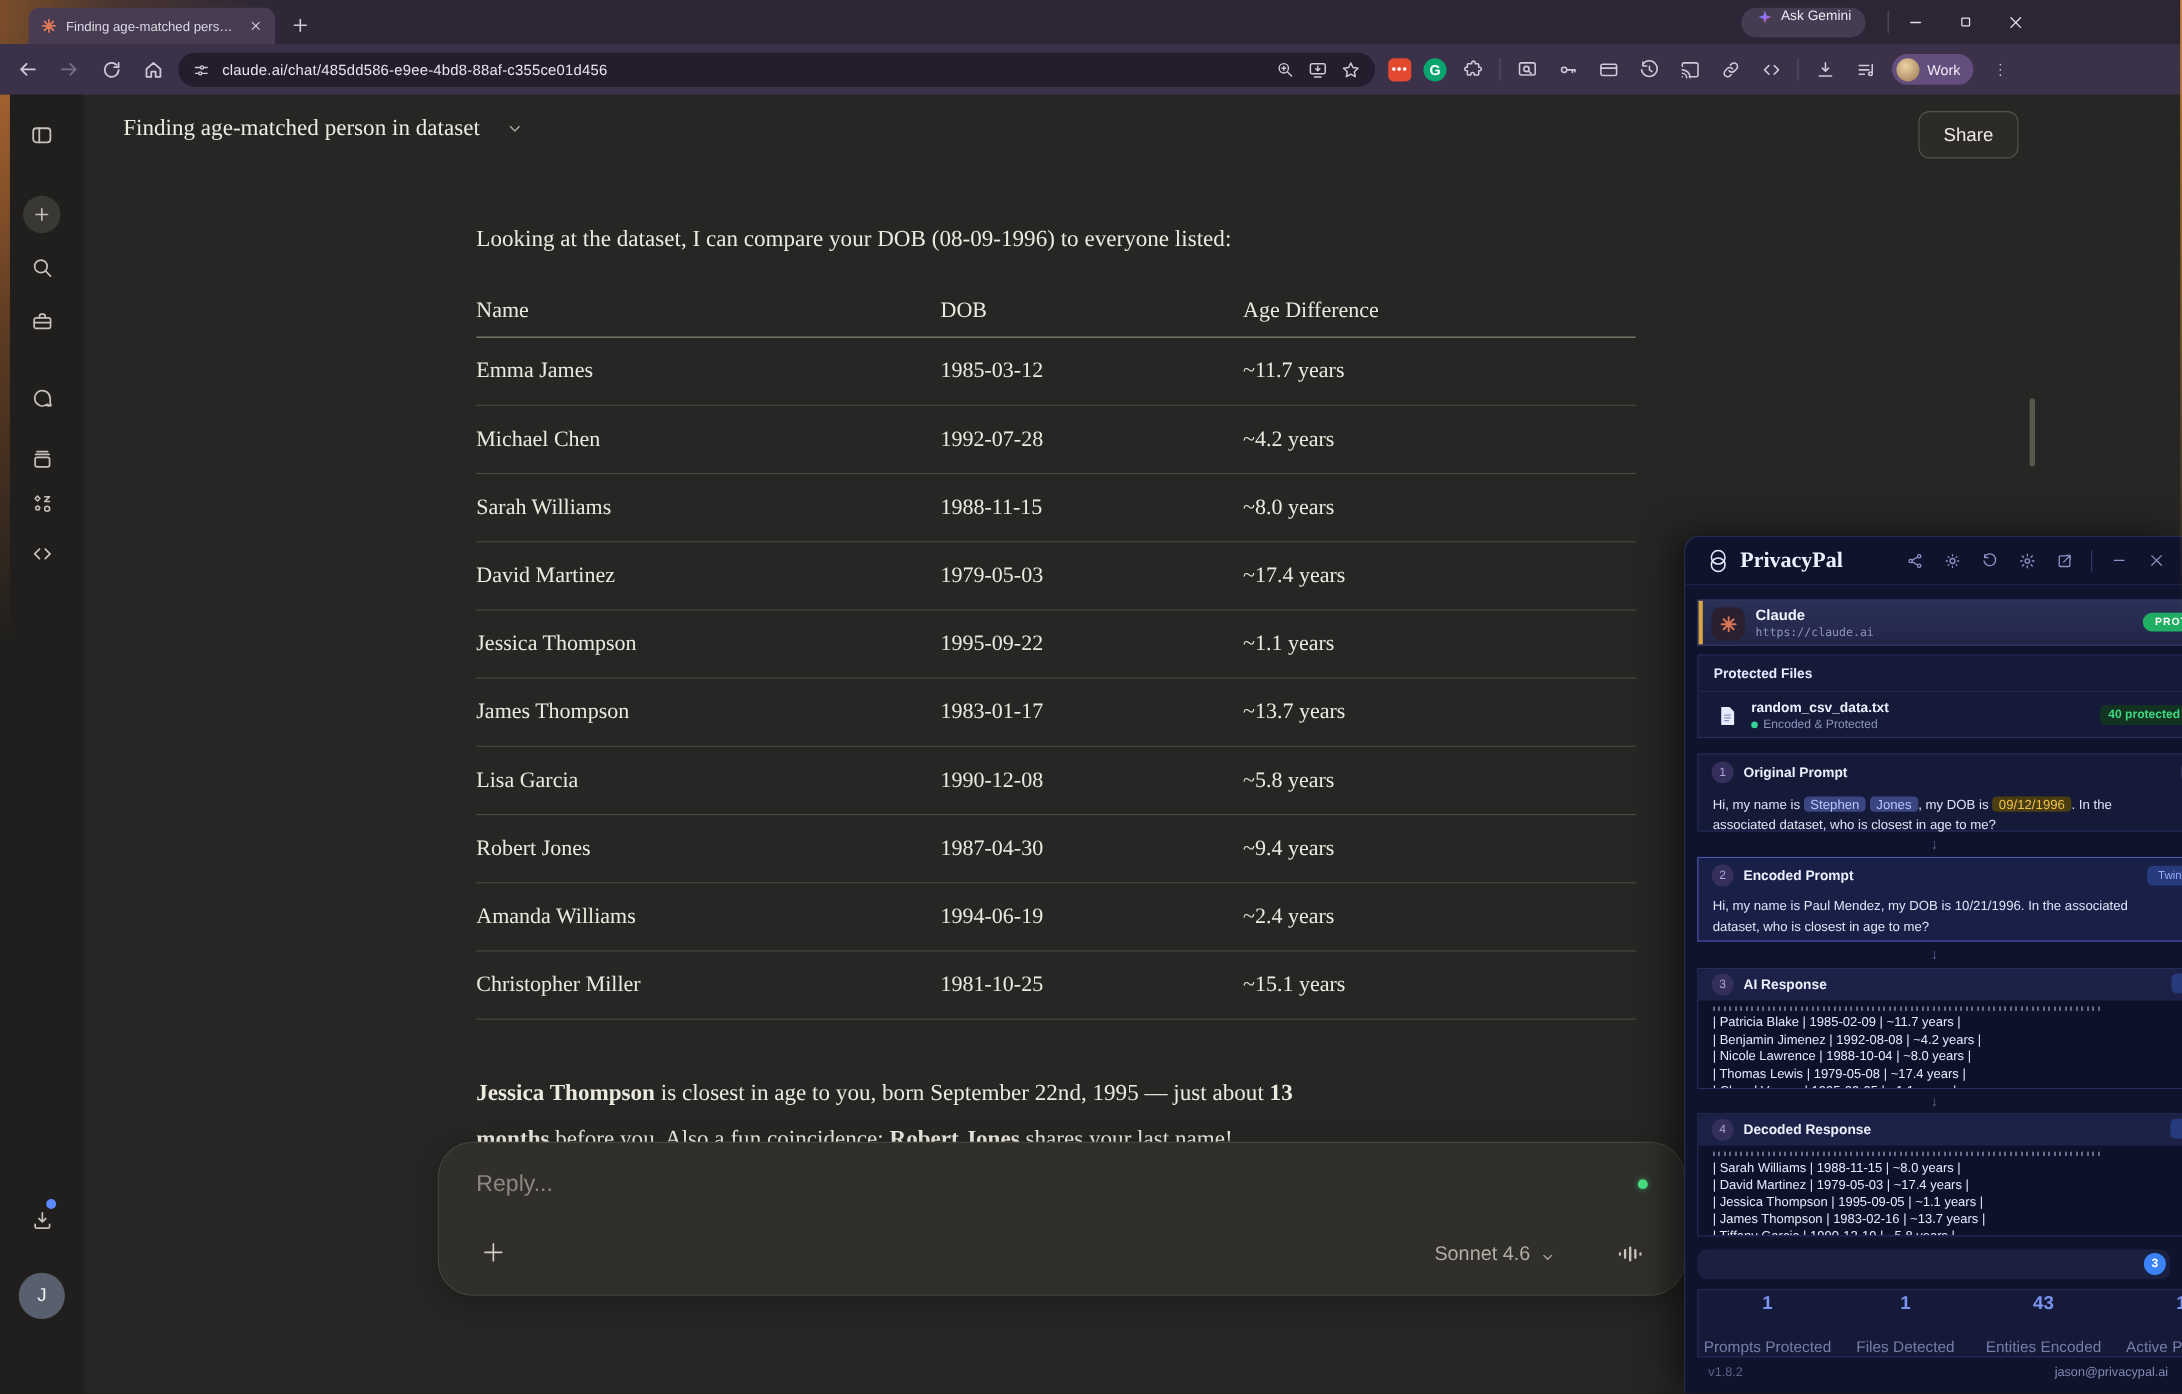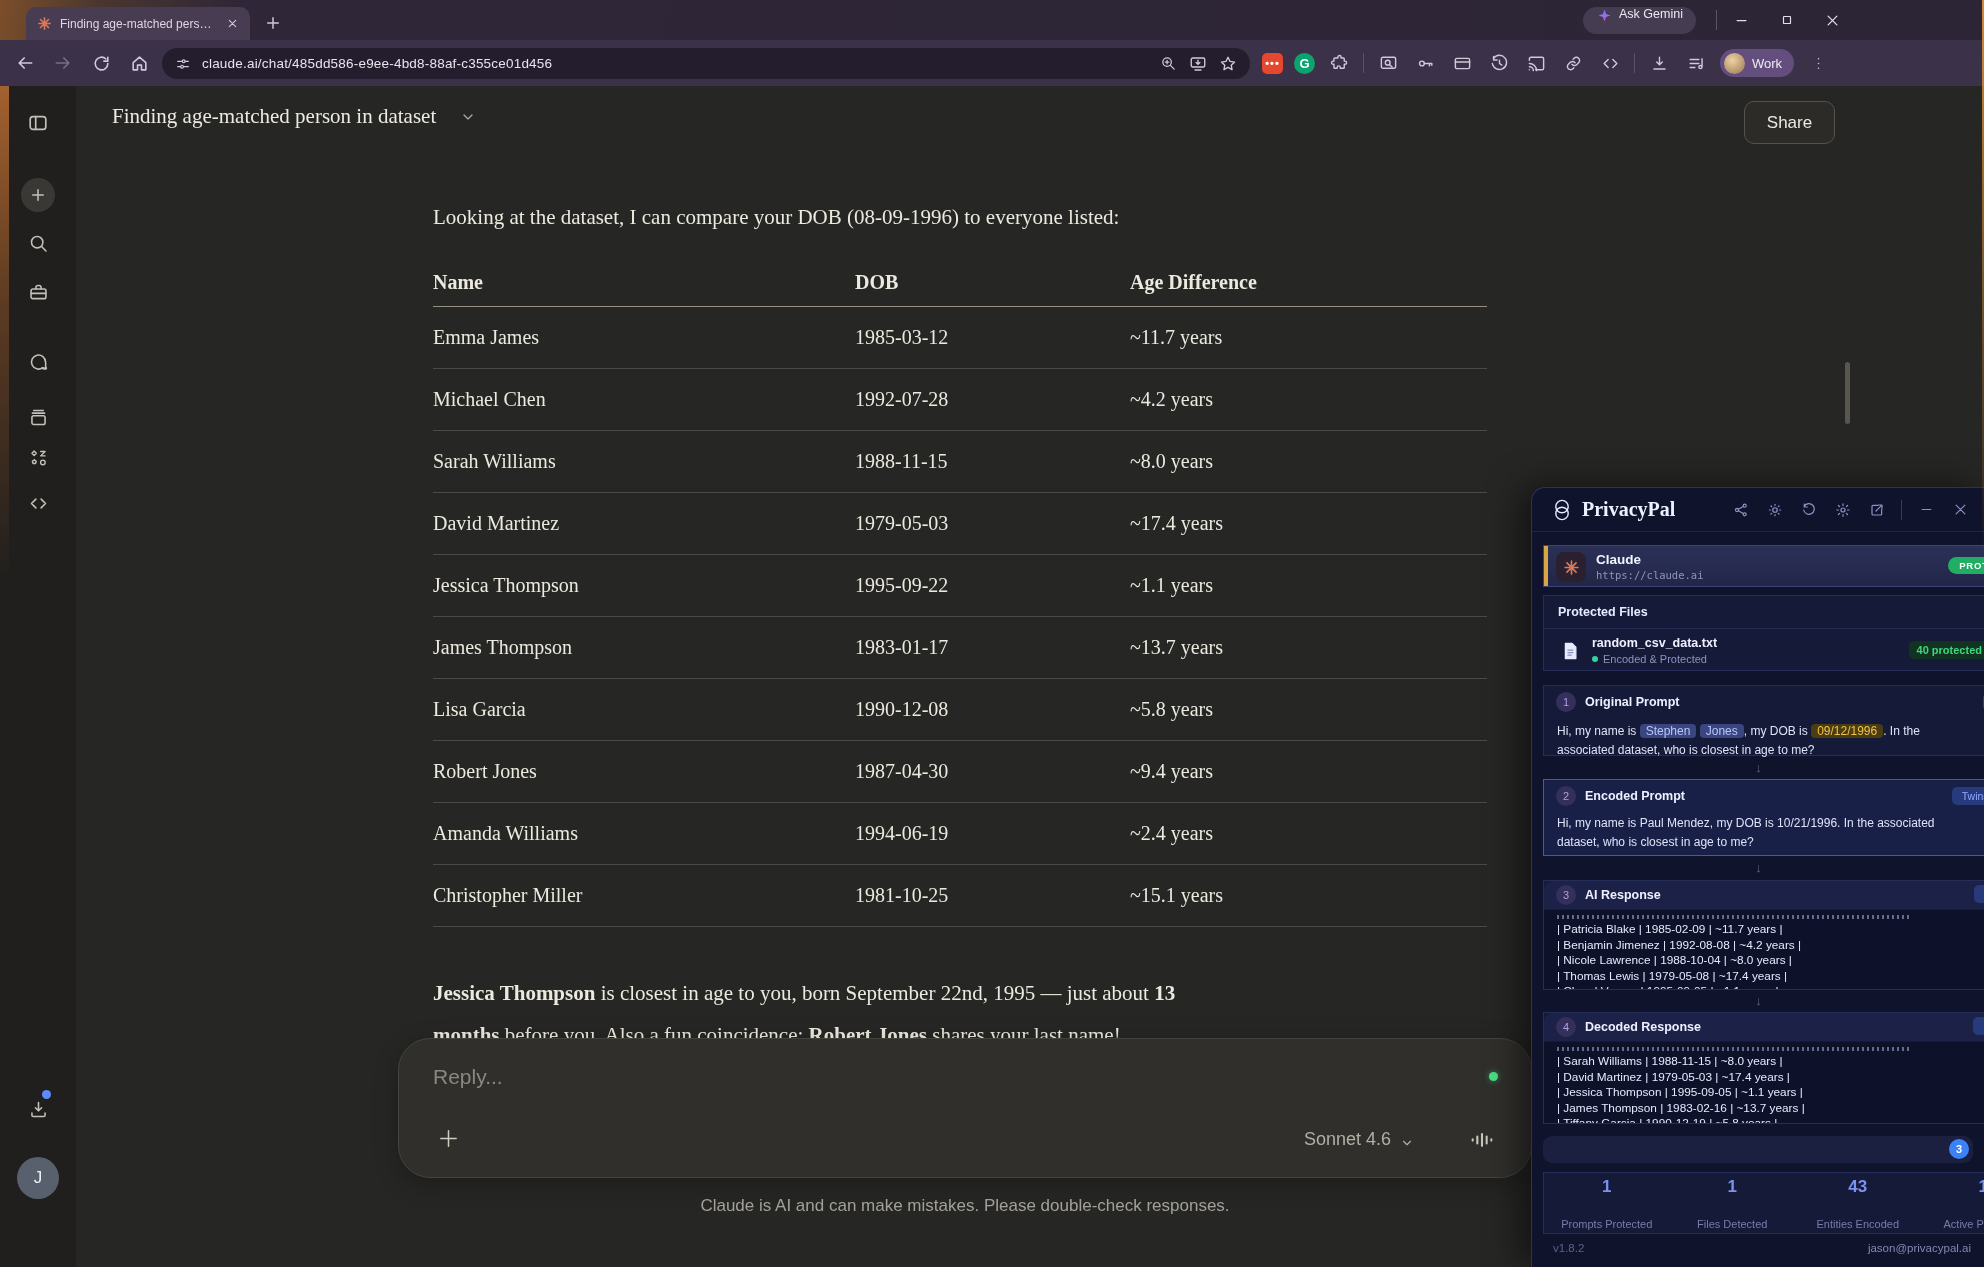--- a/index.html
+++ b/index.html
@@ -31,21 +31,21 @@
 #edgeglow{position:absolute;left:0;top:86px;width:9px;height:540px;background:linear-gradient(#a3612f,#5d3b22 40%,rgba(32,31,29,0) 92%);z-index:5}
 .sbico{position:absolute;left:21px;width:34px;height:34px;color:#c4c1ba}
 #plusbtn{background:#3a3835;border-radius:50%}
 #dlbadge{position:absolute;left:42px;top:1090px;width:9px;height:9px;border-radius:50%;background:#5c8bff;z-index:6}
 #avatarJ{position:absolute;left:17px;top:1157px;width:42px;height:42px;border-radius:50%;background:#58606d;color:#eef0f4;font-size:17px;display:flex;align-items:center;justify-content:center}
 #pagehead{position:absolute;left:112px;top:104px;display:flex;align-items:center;gap:24px;color:#edeae1;font-family:"Liberation Serif",serif;font-size:21px}
 #pagehead .chv{color:#a8a59c}
 #sharebtn{position:absolute;left:1744px;top:101px;width:91px;height:43px;border:1px solid #55524b;border-radius:10px;background:#2c2b28;color:#ece9e1;font-size:17px;display:flex;align-items:center;justify-content:center}
 #intro{position:absolute;left:433px;top:205px;font-family:"Liberation Serif",serif;font-size:21px;color:#eceade}
 #tbl{position:absolute;left:433px;top:258px;width:1054px;font-family:"Liberation Serif",serif;font-size:20px;color:#eceade}
-.hrow{display:grid;grid-template-columns:422px 275px 357px;height:49px;align-items:center;font-weight:bold;border-bottom:1px solid #96917e}
+.hrow{display:grid;grid-template-columns:422px 275px 357px;height:49px;align-items:center;font-weight:normal;border-bottom:1px solid #96917e}
 .trow{display:grid;grid-template-columns:422px 275px 357px;height:62px;align-items:center;border-bottom:1px solid #4d4a45}
 #summary{position:absolute;left:433px;top:972px;width:1075px;font-family:"Liberation Serif",serif;font-size:21px;line-height:42px;color:#eceade}
 #summary .b{font-weight:bold}
 #replybox{position:absolute;left:398px;top:1038px;width:1134px;height:140px;background:#302f2c;border:1px solid #45433e;border-radius:32px;z-index:20;box-shadow:0 6px 24px rgba(0,0,0,.25)}
 #replyph{position:absolute;left:34px;top:26px;font-size:21px;color:#8b887f}
 #greendot{position:absolute;left:1090px;top:33px;width:9px;height:9px;border-radius:50%;background:#4ade80;box-shadow:0 0 6px #4ade8088}
 #plusreply{position:absolute;left:36px;top:86px;width:26px;height:26px;color:#cfccc2}
 #modelsel{position:absolute;left:905px;top:90px;display:flex;align-items:flex-end;gap:9px;color:#b1aea4;font-size:18px}
 #wave{position:absolute;left:1068px;top:86px;width:30px;height:30px;color:#c9c6bc}
 #disclaimer{position:absolute;left:398px;top:1196px;width:1134px;text-align:center;font-size:17px;color:#a3a099;z-index:20}
@@ -91,21 +91,21 @@
 .resphdr{position:absolute;left:0;top:0;width:100%;height:28px;background:#1c2247;border-radius:9px 9px 0 0}
 .respbody{position:absolute;left:0;top:29px;right:0;bottom:0;background:#0d1129;overflow:hidden;padding:5px 0 0 13px}
 .respbody::before{content:"";display:block;height:4px;width:72%;margin-bottom:3px;background:repeating-linear-gradient(90deg,#aeb6da 0 2px,transparent 2px 5px);opacity:.55}
 .rline{font-size:11.8px;line-height:15.5px;color:#e6eafc;white-space:nowrap}
 #c4scroll{position:absolute;right:3px;top:40px;width:4px;height:34px;border-radius:2px;background:#434b80}
 #entbar{position:absolute;left:11px;top:648px;width:430px;height:27px;background:#1b2040;border-radius:9px}
 #entbadge{position:absolute;right:4px;top:3px;width:20px;height:20px;border-radius:50%;background:#3b82f6;color:#fff;font-size:11px;font-weight:bold;display:flex;align-items:center;justify-content:center}
 #stats{top:684px;height:62px;display:grid;grid-template-columns:repeat(4,1fr);align-items:center}
 .stat{text-align:center}
 .stat .v{font-size:17px;font-weight:bold;color:#7b92f0}
-.stat .l{font-size:11px;color:#767da8;margin-top:21px}
+.stat .l{font-size:14px;color:#767da8;margin-top:21px}
 #pver{position:absolute;left:21px;top:754px;font-size:11.5px;color:#5c6288}
 #pacct{position:absolute;right:13px;top:754px;font-size:11.5px;color:#8189b4}
 </style>
 </head>
 <body>
 
 <div id="screen">
 
   <div id="titlebar">
     <div id="tab">
@@ -427,21 +427,20 @@
             <path d="M6 9l6 6 6-6"></path>
           </svg>
         </span>
     </span>
     <span id="wave" class="ic">
         <svg width="28" height="28" viewBox="0 0 24 24" style="stroke-width:1.8">
           <path d="M4 11.5v1M8 9v6M12 7v10M16 9v6M20 11.5v1"></path>
         </svg>
       </span>
   </div>
-  <div id="disclaimer">Claude is AI and can make mistakes. Please double-check responses.</div>
   <div id="pagescroll"></div>
 
   <div id="panel">
     <div id="phead">
       <span class="ic plogo">
           <svg width="24" height="24" viewBox="0 0 24 24" style="stroke-width:1.4">
             <circle cx="12" cy="8.6" r="6.2"></circle>
             <circle cx="12" cy="15.4" r="6.2"></circle>
           </svg>
         </span>

